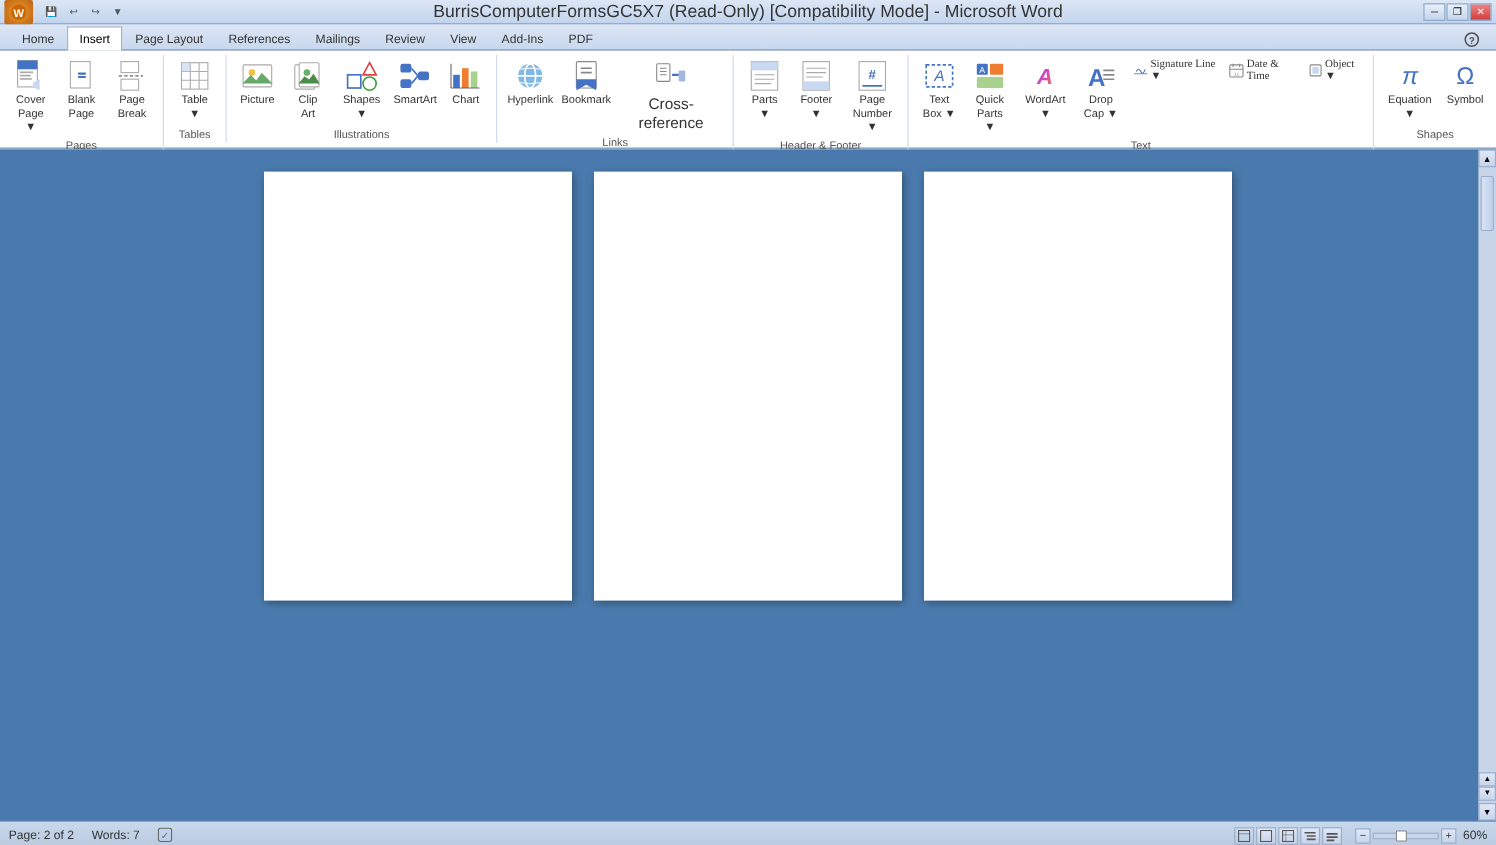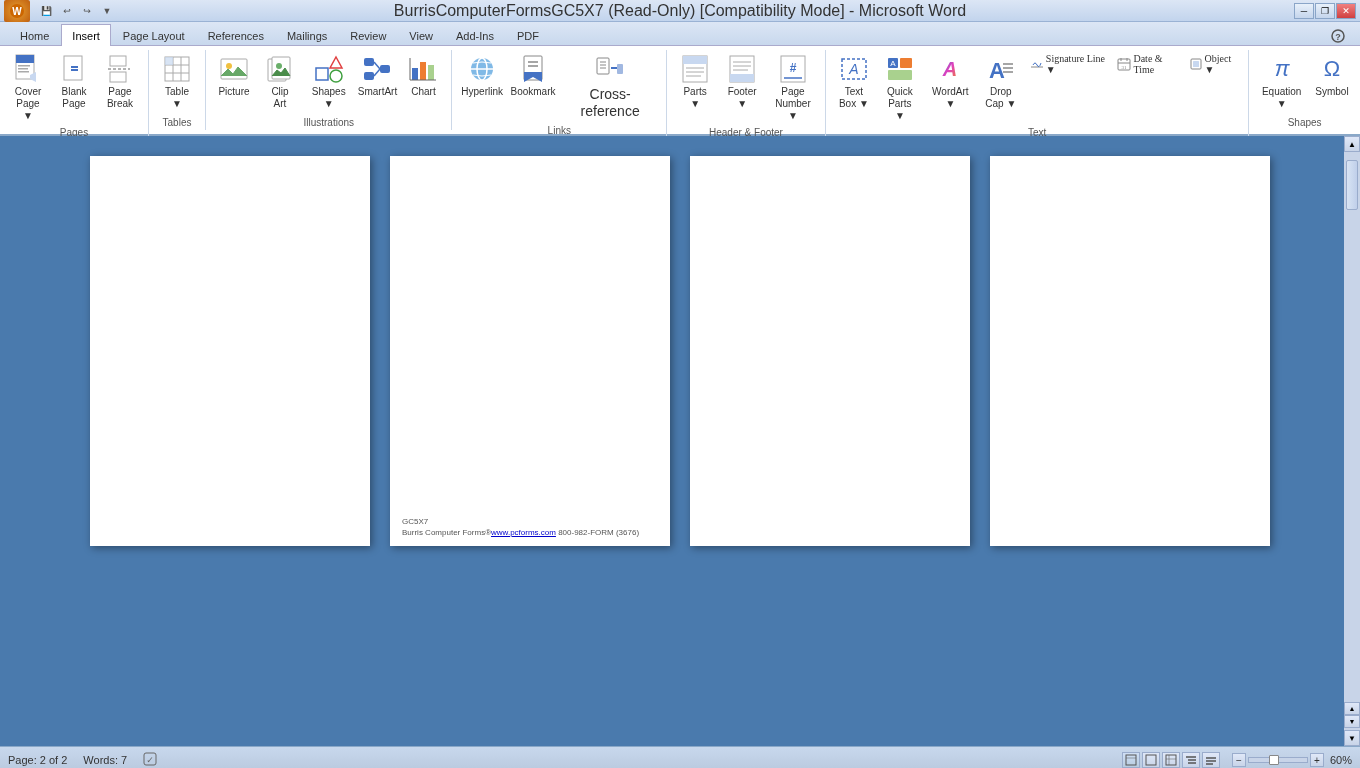--- a/index.html
+++ b/index.html
@@ -586,30 +586,20 @@
 
 </div>
 
 <div class="doc-area" style="position:relative;">
   <div class="pages-container">
 
     <div class="page" style="width:280px; height:390px;">
       <div class="page-content"></div>
     </div>
 
-    <div class="page" style="width:280px; height:390px;">
-      <div class="page-content">
-        <div class="page-footer">
-          <div>GC5X7</div>
-          <div>
-            <span>Burris Computer Forms®</span><a href="#">www.pcforms.com</a><span> 800-982-FORM (3676)</span>
-          </div>
-        </div>
-      </div>
-    </div>
 
     <div class="page" style="width:280px; height:390px;">
       <div class="page-content"></div>
     </div>
 
     <div class="page" style="width:280px; height:390px;">
       <div class="page-content"></div>
     </div>
 
   </div>

